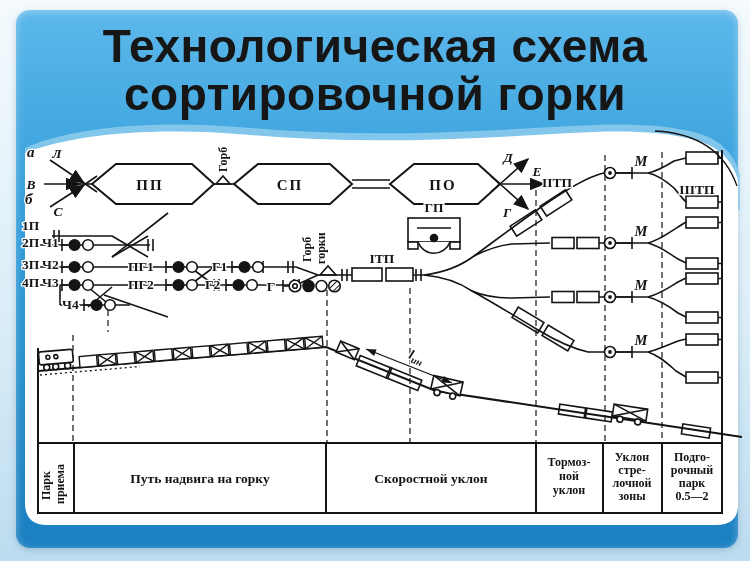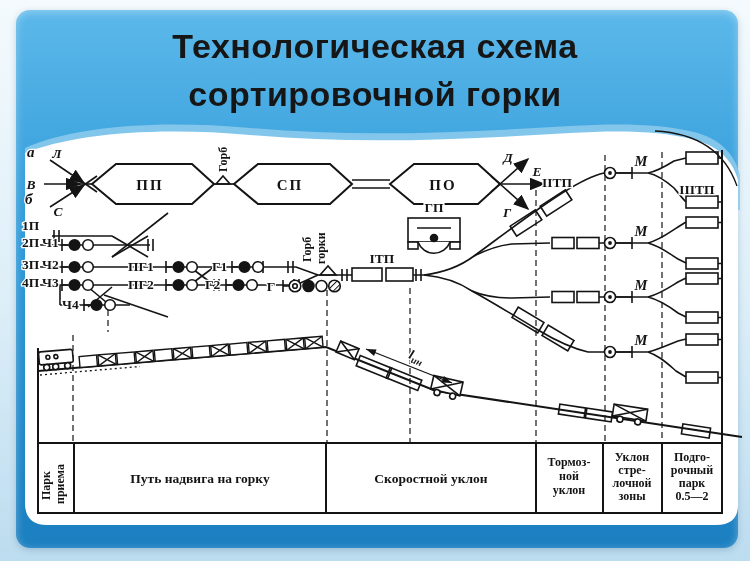--- a/index.html
+++ b/index.html
@@ -4,21 +4,21 @@
 <style>
   html,body{margin:0;padding:0}
   body{width:750px;height:561px;overflow:hidden;
        background:linear-gradient(180deg,#f4fafd 0%,#dceef8 55%,#bcdcef 100%);
        font-family:"Liberation Sans",sans-serif}
   .slide{position:relative;width:750px;height:561px}
   .blue-card{position:absolute;left:16px;top:10px;width:722px;height:538px;border-radius:14px;
        background:linear-gradient(180deg,#5cb8ea 0%,#2f9ad8 42%,#1b7fc0 100%);
        box-shadow:inset 0 2px 8px rgba(255,255,255,.35), 0 2px 6px rgba(40,90,130,.25)}
   .title{position:absolute;left:0;top:22px;width:750px;text-align:center;color:#161616;
-       font-size:34px;line-height:48px;font-weight:600;letter-spacing:.5px}
+       font-size:46px;line-height:48px;font-weight:600;letter-spacing:.5px}
   svg.diagram{position:absolute;left:0;top:0}
   .ln{stroke:#141414;stroke-width:1.6;fill:none}
   .ln2{stroke:#141414;stroke-width:2;fill:none}
   .thin{stroke:#141414;stroke-width:1.3;fill:none}
   .dash{stroke:#141414;stroke-width:1.2;fill:none;stroke-dasharray:6 4}
   .t{font-family:"Liberation Serif",serif;font-size:13.5px;font-weight:600;fill:#141414;
      paint-order:stroke;stroke:#ffffff;stroke-width:2.6px}
   .ti{font-style:italic}
   .ts{font-size:12px}
   .tb{font-size:15px;letter-spacing:2px}

